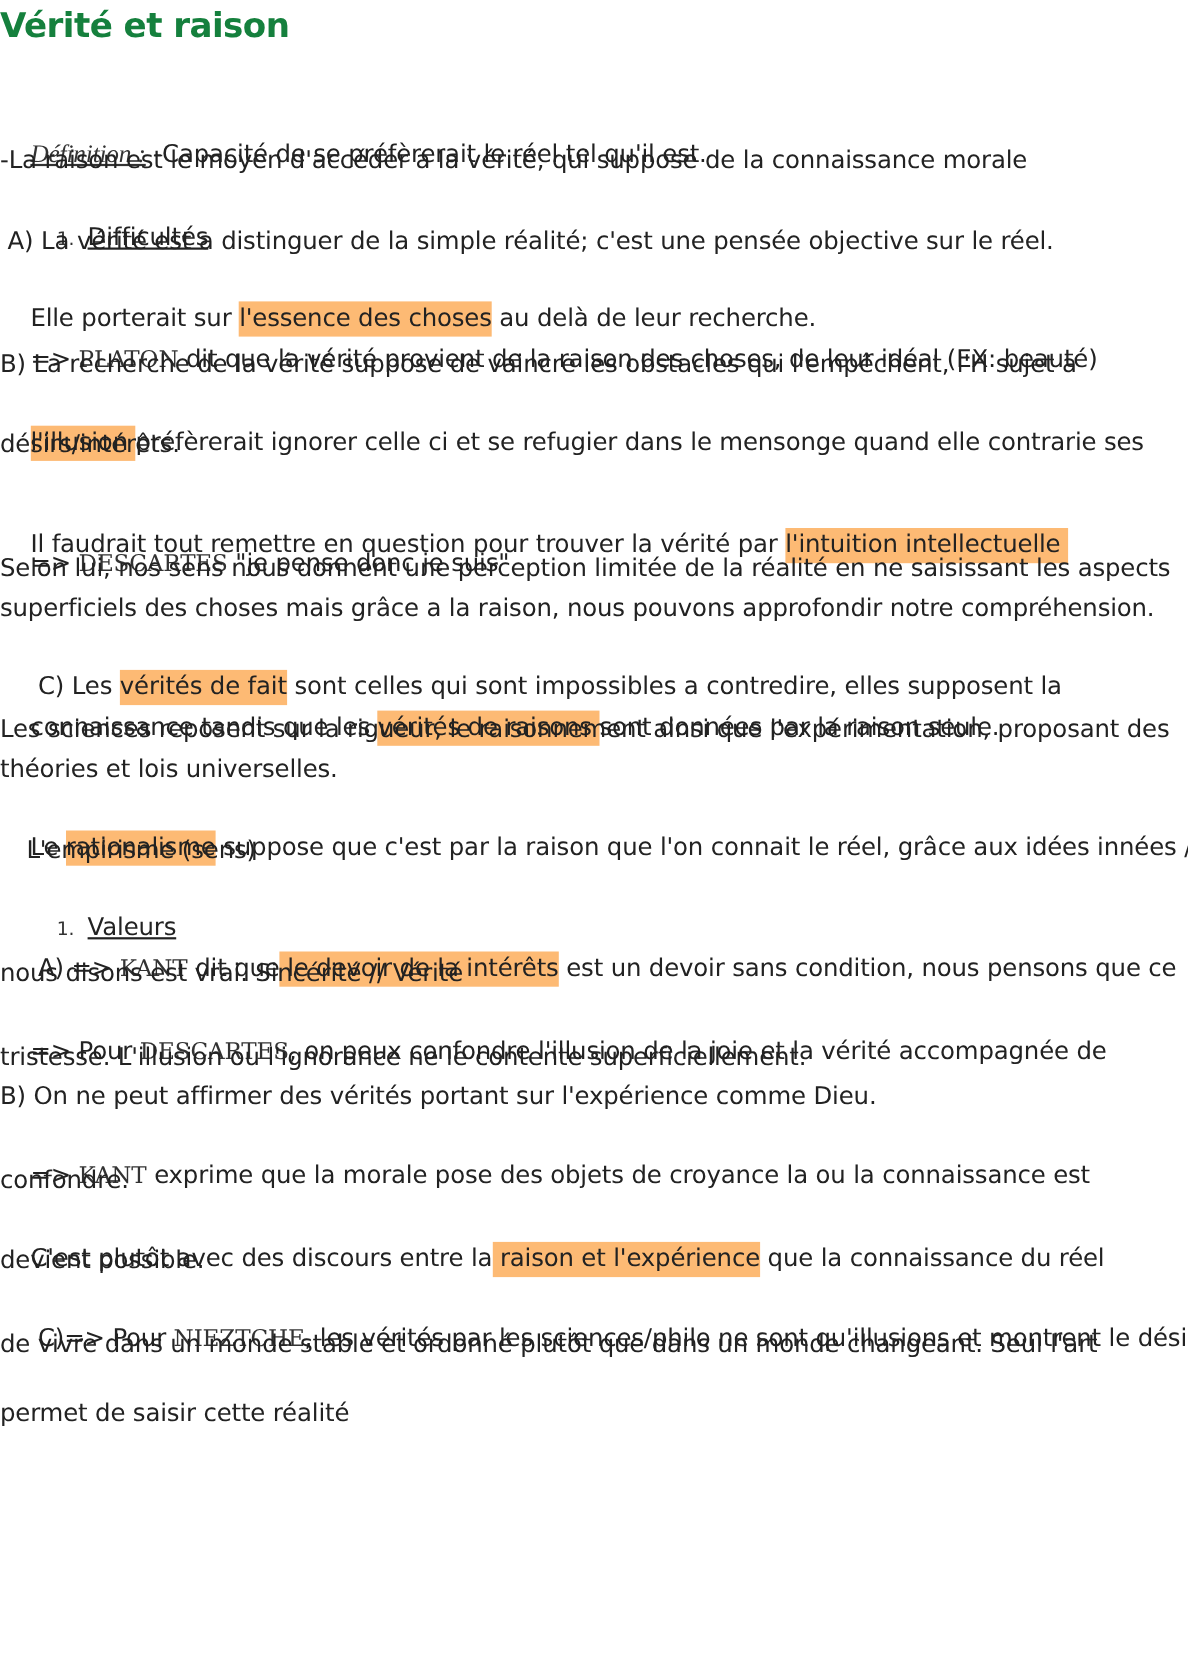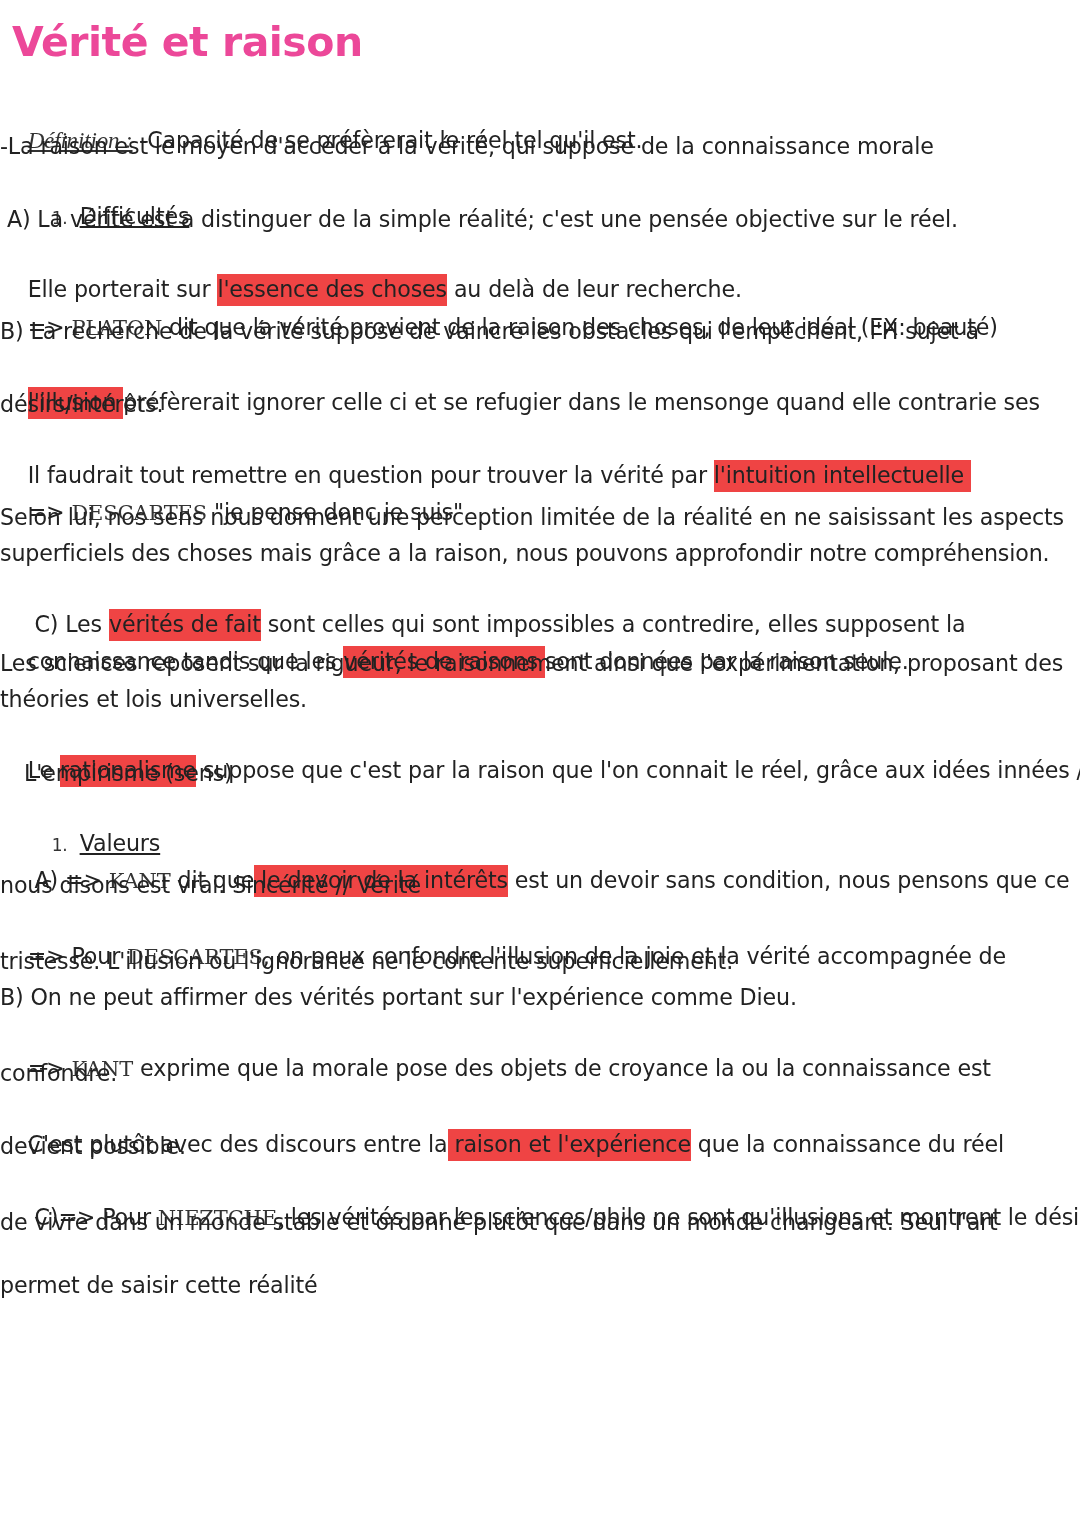--- a/index.html
+++ b/index.html
@@ -17,41 +17,41 @@
     .page {
       position: absolute;
       left: 0;
       top: 0;
       width: 1080px;
     }
     .title {
       position: absolute;
       left: 0;
       top: 6px;
-      margin: 12px;
+      margin: 0;
       font-family: "DejaVu Sans", sans-serif;
       font-weight: bold;
-      font-size: 41px;
+      font-size: 31px;
       letter-spacing: -0.5px;
-      color: #ec4899;
+      color: #15803d;
       white-space: nowrap;
     }
     .line {
       position: absolute;
       left: 0;
       font-family: "DejaVu Sans", sans-serif;
       font-size: 22.2px;
       line-height: 34px;
       height: 34px;
       white-space: nowrap;
       color: #222;
       letter-spacing: -0.15px;
     }
     .hl {
-      background: #ef4444;
+      background: #fdba74;
       padding: 2px 0 4px 0;
     }
     .name {
       font-family: "DejaVu Serif", "Liberation Serif", serif;
       font-size: 21px;
       color: #333;
     }
     .def-label {
       font-family: "Liberation Serif", serif;
       font-style: italic;
@@ -98,21 +98,21 @@
   </div>
 
   <div class="line" style="top: 314px; white-space: pre;">B) La recherche de la vérité suppose de vaincre les obstacles qui l'empêchent, l'H sujet a</div>
 
   <div class="line" style="top: 351px; white-space: pre;">
     <span class="hl" style="white-space: pre;">l'illusion </span><span style="white-space: pre;">préfèrerait ignorer celle ci et se refugier dans le mensonge quand elle contrarie ses</span>
   </div>
 
   <div class="line" style="top: 387px; white-space: pre;">désirs/intérêts.</div>
 
-  <div class="line" style="top: 424px; white-space: pre;">
+  <div class="line" style="top: 444px; white-space: pre;">
     <span style="white-space: pre;">Il faudrait tout remettre en question pour trouver la vérité par </span><span class="hl" style="white-space: pre;">l'intuition intellectuelle </span>
   </div>
 
   <div class="line" style="top: 461px; white-space: pre;">
     <span style="white-space: pre;">=&gt; </span><span class="name" style="white-space: pre;">DESCARTES</span><span style="white-space: pre;"> "je pense donc je suis"</span>
   </div>
 
   <div class="line" style="top: 500px; white-space: pre;">Selon lui, nos sens nous donnent une perception limitée de la réalité en ne saisissant les aspects</div>
   <div class="line" style="top: 536px; white-space: pre;">superficiels des choses mais grâce a la raison, nous pouvons approfondir notre compréhension.</div>
 

